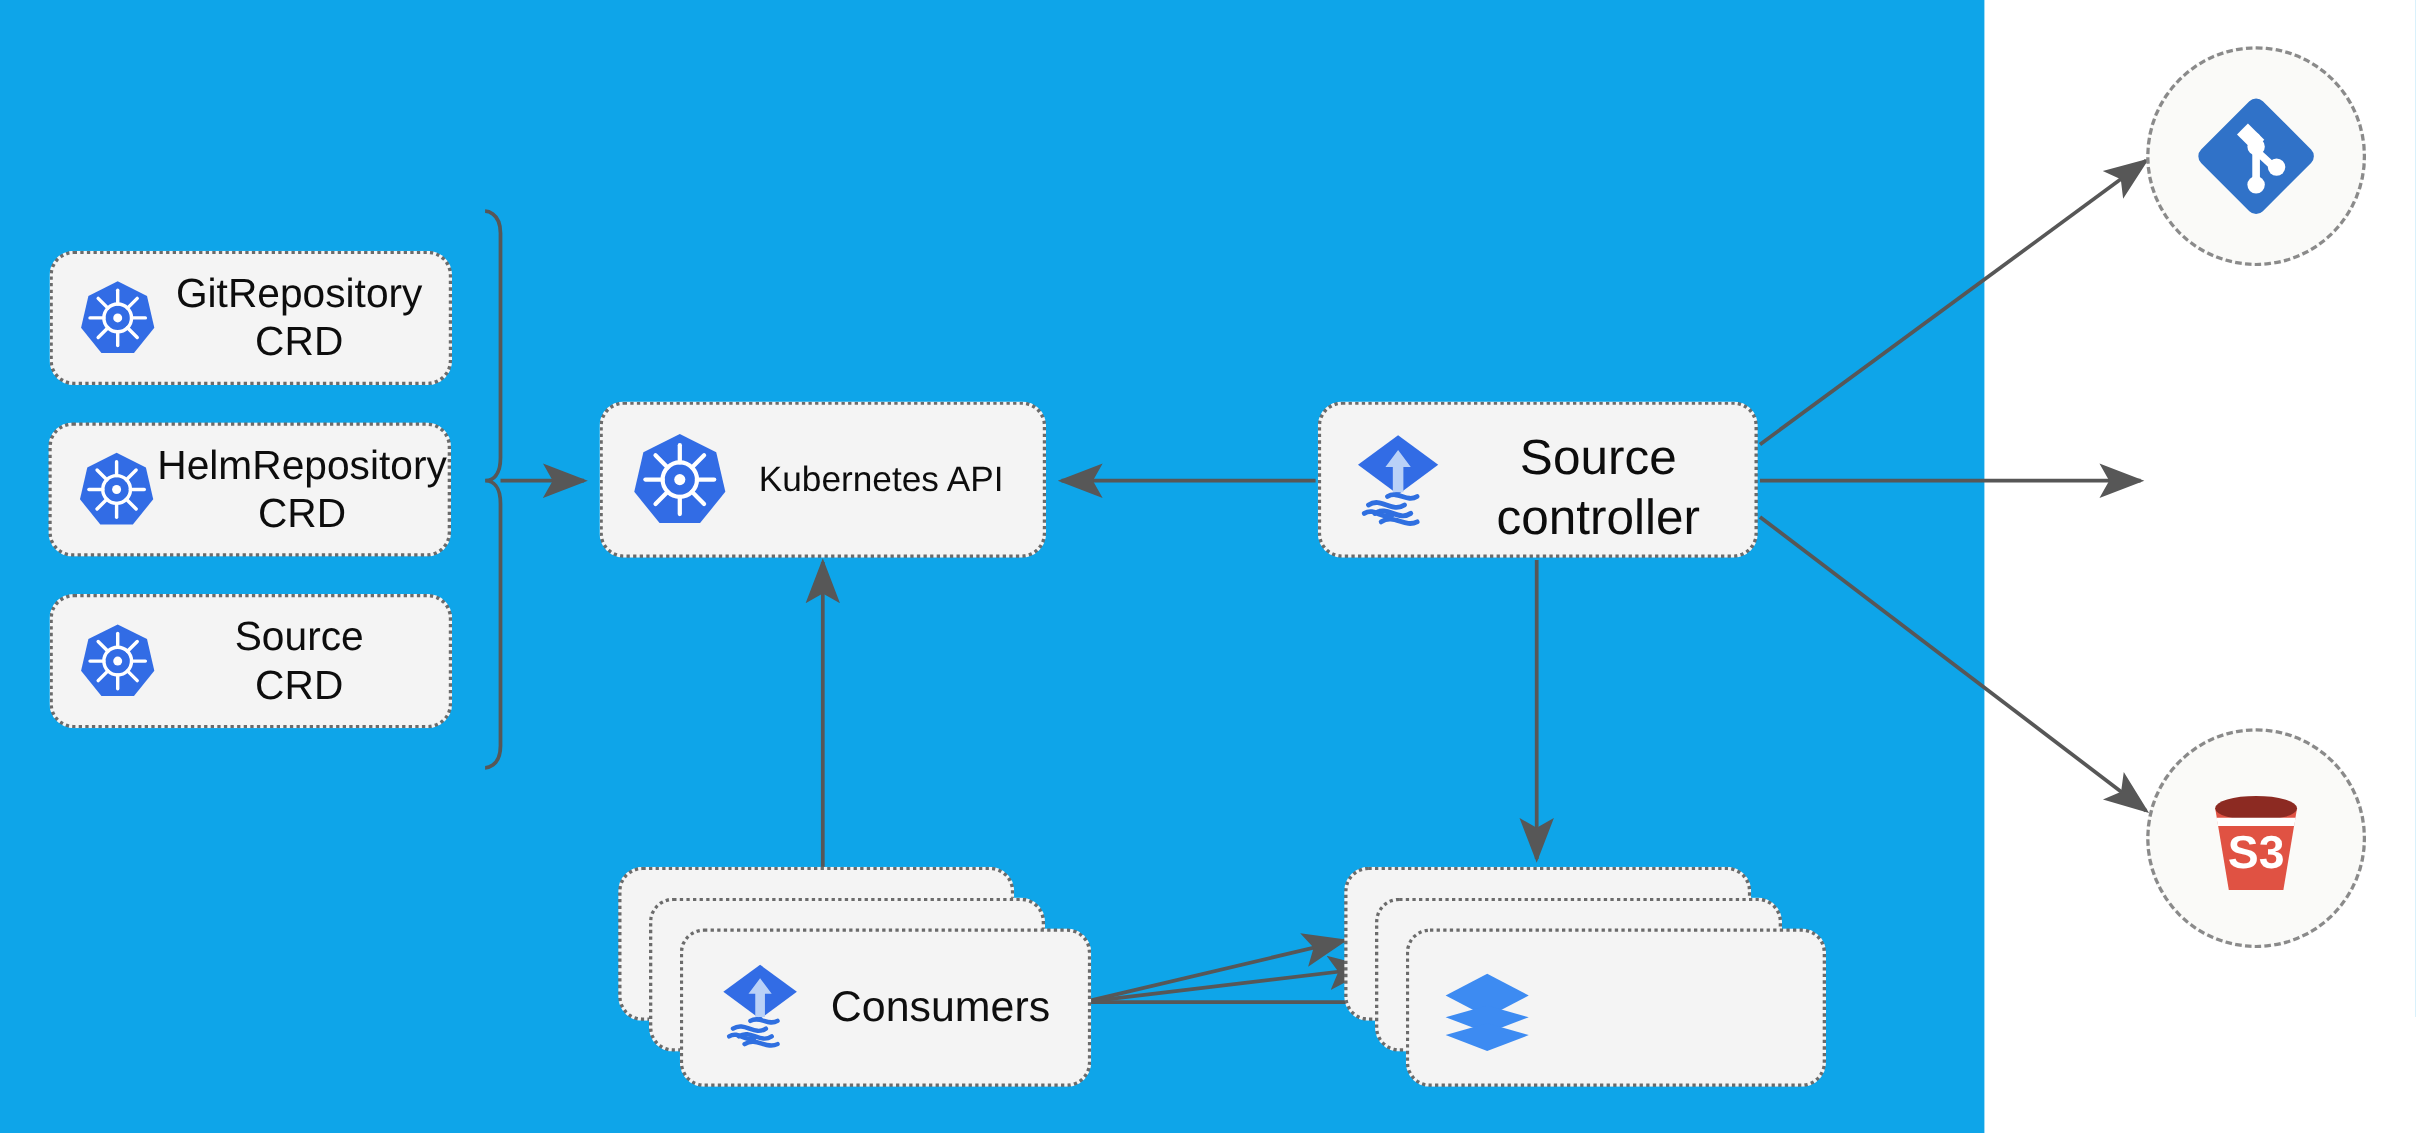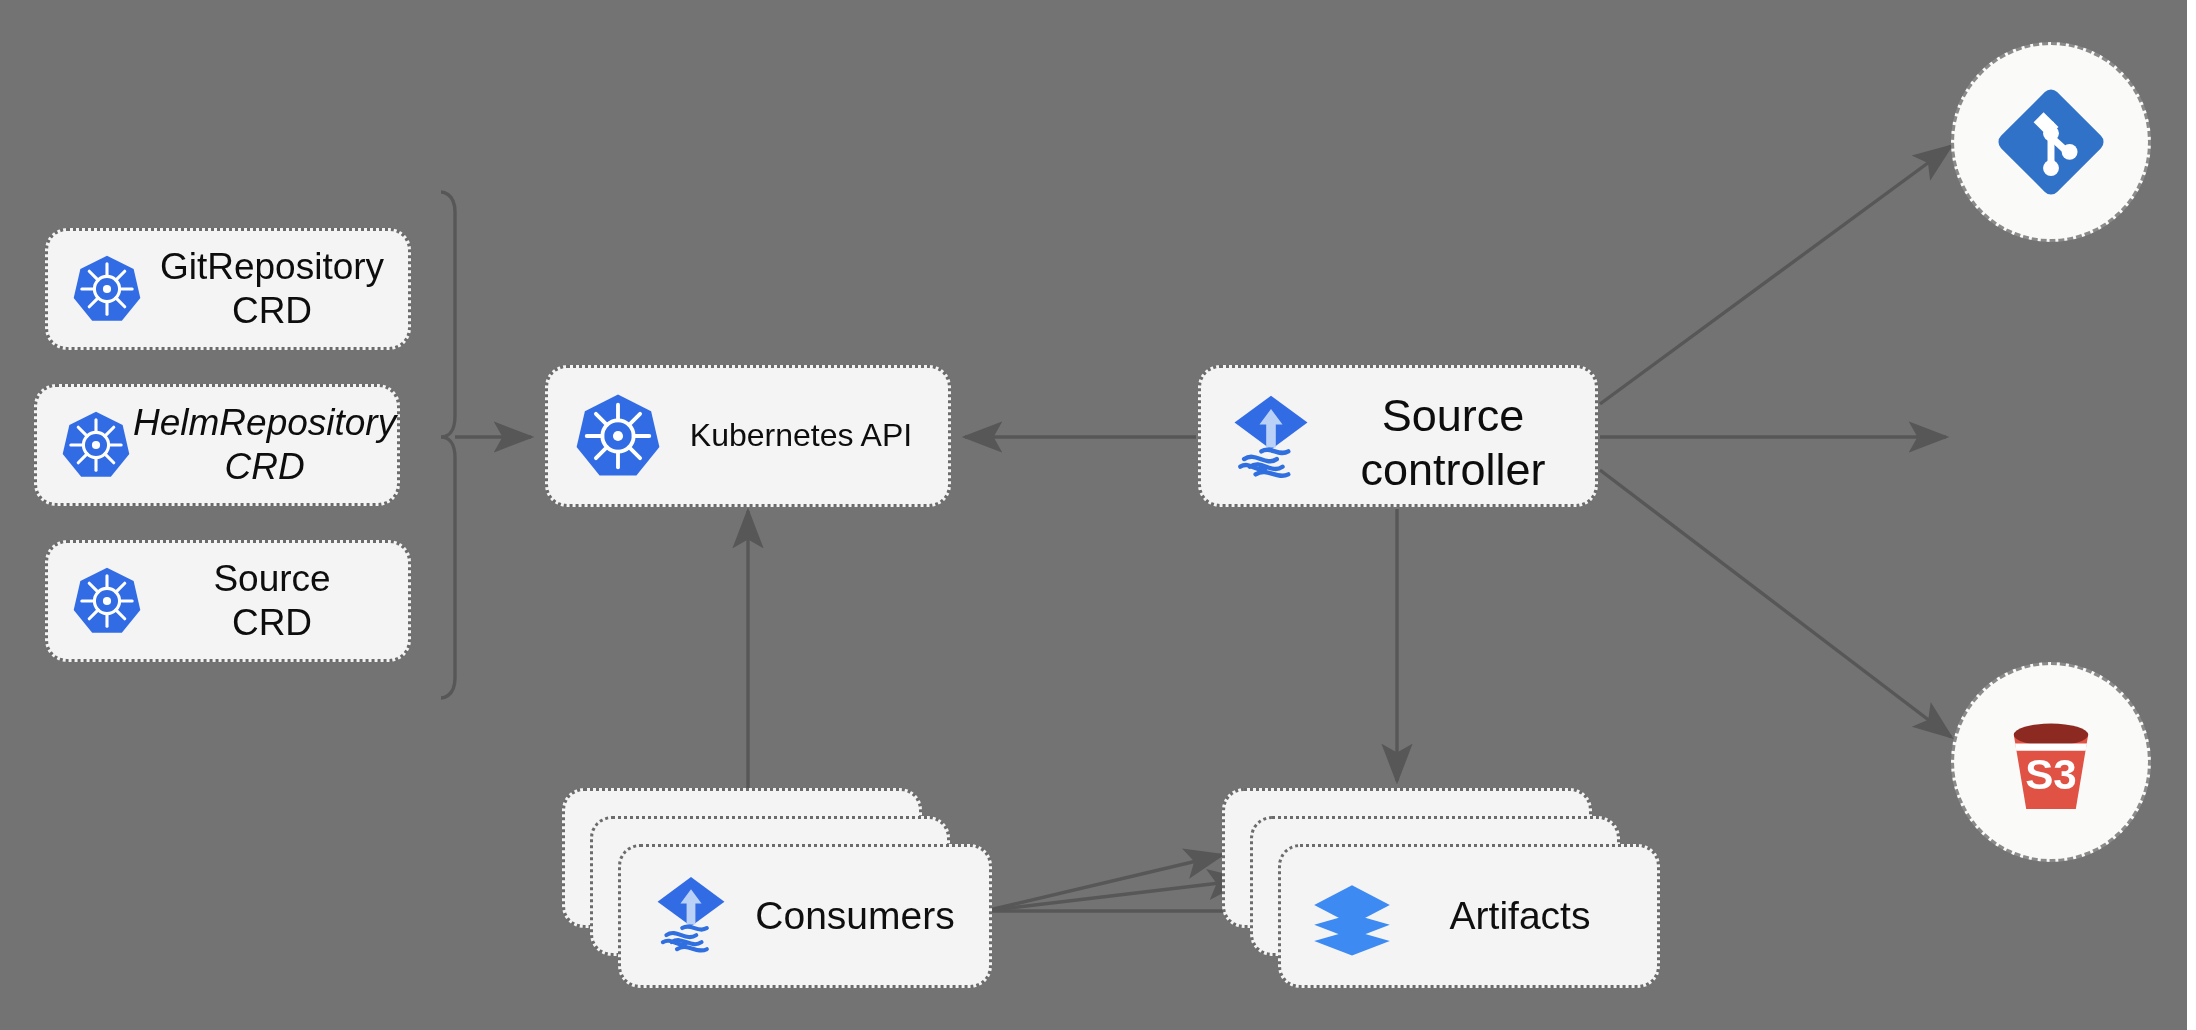--- a/index.html
+++ b/index.html
@@ -1,18 +1,18 @@
 <!DOCTYPE html>
 <html><head>
 <meta charset="utf-8">
 <style>
   html,body{margin:0;padding:0;background:#ffffff;}
   body{width:2196px;height:1030px;overflow:hidden;
        font-family:"Liberation Sans",sans-serif;color:#0f0f0f;}
-  #stage{position:relative;width:2187px;height:1030px;background:#737373;}
+  #stage{position:relative;width:1804px;height:1030px;background:#0ea5e9;}
 
   svg.edges{position:absolute;left:0;top:0;width:2196px;height:1030px;
             pointer-events:none;overflow:visible;}
 
   .node{position:absolute;box-sizing:border-box;
         background:#f4f4f4;border:3px dotted #6b6b6b;border-radius:22px;
         display:flex;align-items:center;}
   .node .label{font-size:37px;line-height:1.18;color:#0d0d0d;text-align:center;}
 
   
@@ -92,21 +92,21 @@
           <line x1="62" y1="62" x2="74" y2="74"></line>
           <line x1="74" y1="26" x2="62" y2="38"></line>
           <line x1="38" y1="62" x2="26" y2="74"></line>
         </g>
         <circle cx="50" cy="50" r="5.5" fill="#ffffff"></circle>
       </svg>
     </span>
     <span class="label"><span>GitRepository</span><br><span>CRD</span></span>
   </div>
 
-  <div class="node crd" style="left:34px;top:384px;font-style:italic;">
+  <div class="node crd" style="left:44px;top:384px;">
     <span class="ico">
       <svg viewBox="0 0 100 100" width="74" height="74">
         <polygon points="50,5 86,23 95,62 70,93 30,93 5,62 14,23" fill="#326ce5"></polygon>
         <g fill="none" stroke="#ffffff" stroke-width="4.2" stroke-linecap="round">
           <circle cx="50" cy="50" r="17"></circle>
           <line x1="50" y1="16" x2="50" y2="33"></line>
             <line x1="50" y1="67" x2="50" y2="84"></line>
           <line x1="16" y1="50" x2="33" y2="50"></line>
             <line x1="67" y1="50" x2="84" y2="50"></line>
           <line x1="26" y1="26" x2="38" y2="38"></line>
@@ -205,21 +205,20 @@
     <div class="card" style="left:28px;top:28px;width:370px;height:140px;"></div>
     <div class="card front" style="left:56px;top:56px;width:382px;height:144px;">
       <span class="ico">
         <svg viewBox="0 0 100 100" width="90" height="90">
           <polygon points="50,18 92,40 50,62 8,40" fill="#3d8bf2"></polygon>
           <polygon points="50,46 70,56 50,66 30,56" fill="#ffffff" opacity="0"></polygon>
           <polygon points="50,50 92,62 50,78 8,62" fill="#3d8bf2"></polygon>
           <polygon points="50,68 92,80 50,96 8,80" fill="#3d8bf2"></polygon>
         </svg>
       </span>
-      <span class="label">Artifacts</span>
     </div>
   </div>
 
   <div class="circ" style="left:1951px;top:42px;">
     <span class="ico">
       <svg viewBox="0 0 100 100" width="124" height="124">
         <rect x="18" y="18" width="64" height="64" rx="7" transform="rotate(45 50 50)" fill="#3072c8"></rect>
         <g stroke="#ffffff" stroke-width="5.6" fill="none" stroke-linecap="round">
           <line x1="50" y1="36" x2="50" y2="70"></line>
           <path d="M50,46 L62,57"></path>

